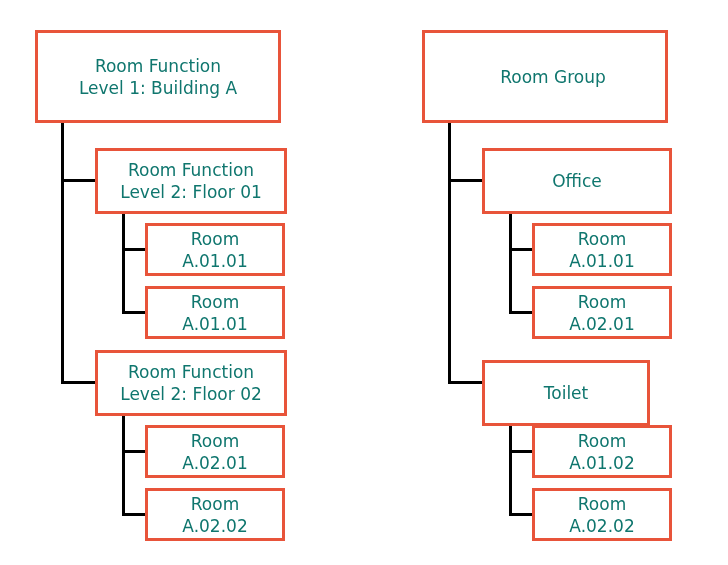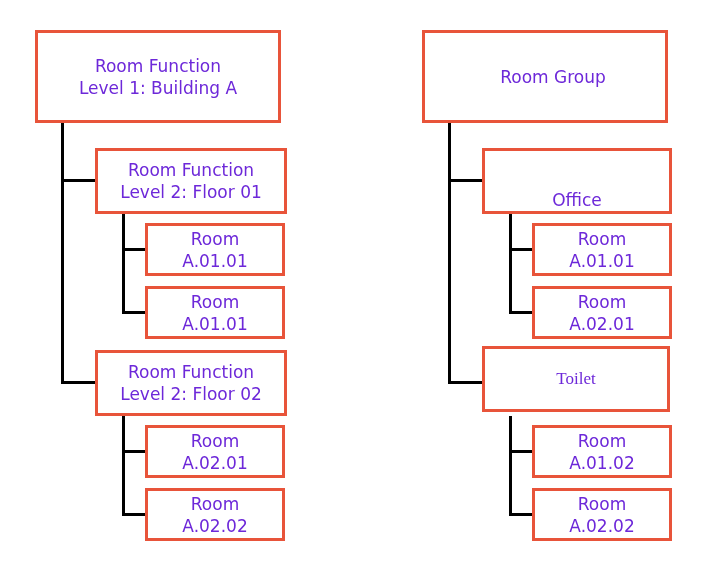--- a/index.html
+++ b/index.html
@@ -6,21 +6,21 @@
     margin: 0;
     padding: 0;
     background: #ffffff;
   }
   .canvas {
     position: relative;
     width: 728px;
     height: 565px;
     background: #ffffff;
     font-family: "DejaVu Sans", "Liberation Sans", sans-serif;
-    color: #6d28d9;
+    color: #0f766e;
     overflow: hidden;
   }
   .node {
     position: absolute;
     box-sizing: border-box;
     border: 3px solid var(--accent, #e8543a);
     background: #ffffff;
     display: flex;
     align-items: center;
     justify-content: center;
@@ -87,35 +87,35 @@
   <div class="h-line" style="left:122px; top:311px; width:23px; height:3px;"></div>
 
   <div class="v-line" style="left:122px; top:416px; width:3px; height:100px;"></div>
   <div class="h-line" style="left:122px; top:450px; width:23px; height:3px;"></div>
   <div class="h-line" style="left:122px; top:513px; width:23px; height:3px;"></div>
 
   <div class="node" style="left:422px; top:30px; width:246px; height:93px;padding-left:16px;">
     <span class="label">Room Group</span>
   </div>
 
-  <div class="node" style="left:482px; top:148px; width:190px; height:66px;align-items:flex-end;">
+  <div class="node" style="left:482px; top:148px; width:190px; height:66px;">
     <span class="label">Office</span>
   </div>
 
   <div class="node" style="left:532px; top:223px; width:140px; height:53px;">
     <span class="label">Room
 A.01.01</span>
   </div>
 
   <div class="node" style="left:532px; top:286px; width:140px; height:53px;">
     <span class="label">Room
 A.02.01</span>
   </div>
 
-  <div class="node" style="left:482px; top:346px; width:188px; height:66px;font-family:Liberation Serif, serif;">
+  <div class="node" style="left:482px; top:360px; width:168px; height:66px;">
     <span class="label">Toilet</span>
   </div>
 
   <div class="node" style="left:532px; top:425px; width:140px; height:53px;">
     <span class="label">Room
 A.01.02</span>
   </div>
 
   <div class="node" style="left:532px; top:488px; width:140px; height:53px;">
     <span class="label">Room

